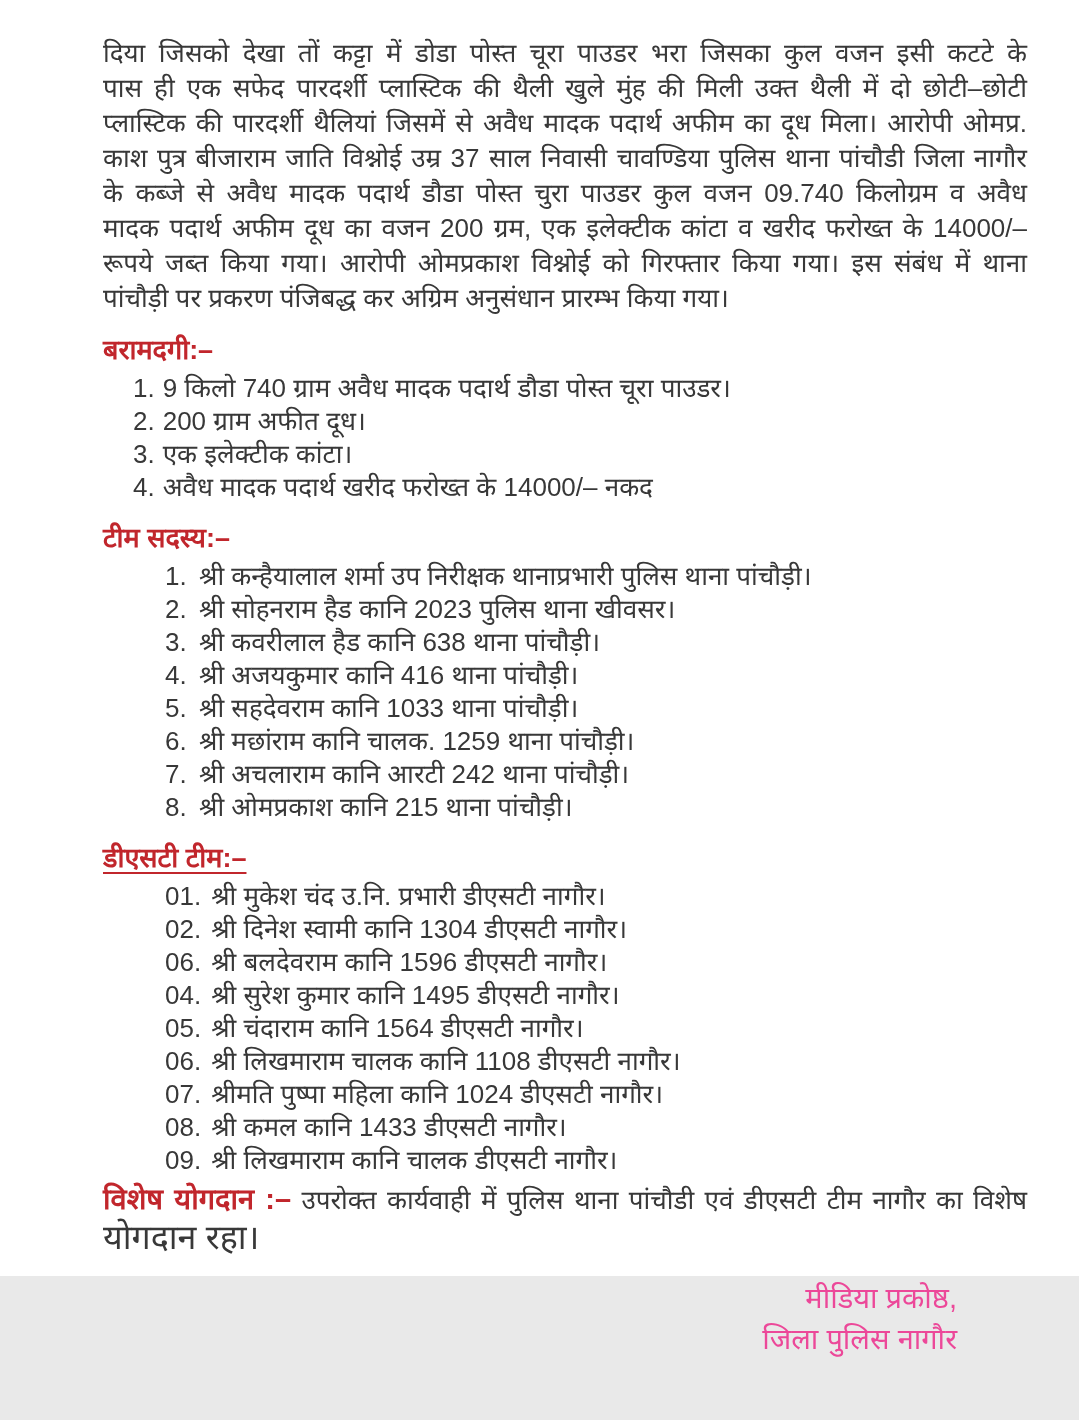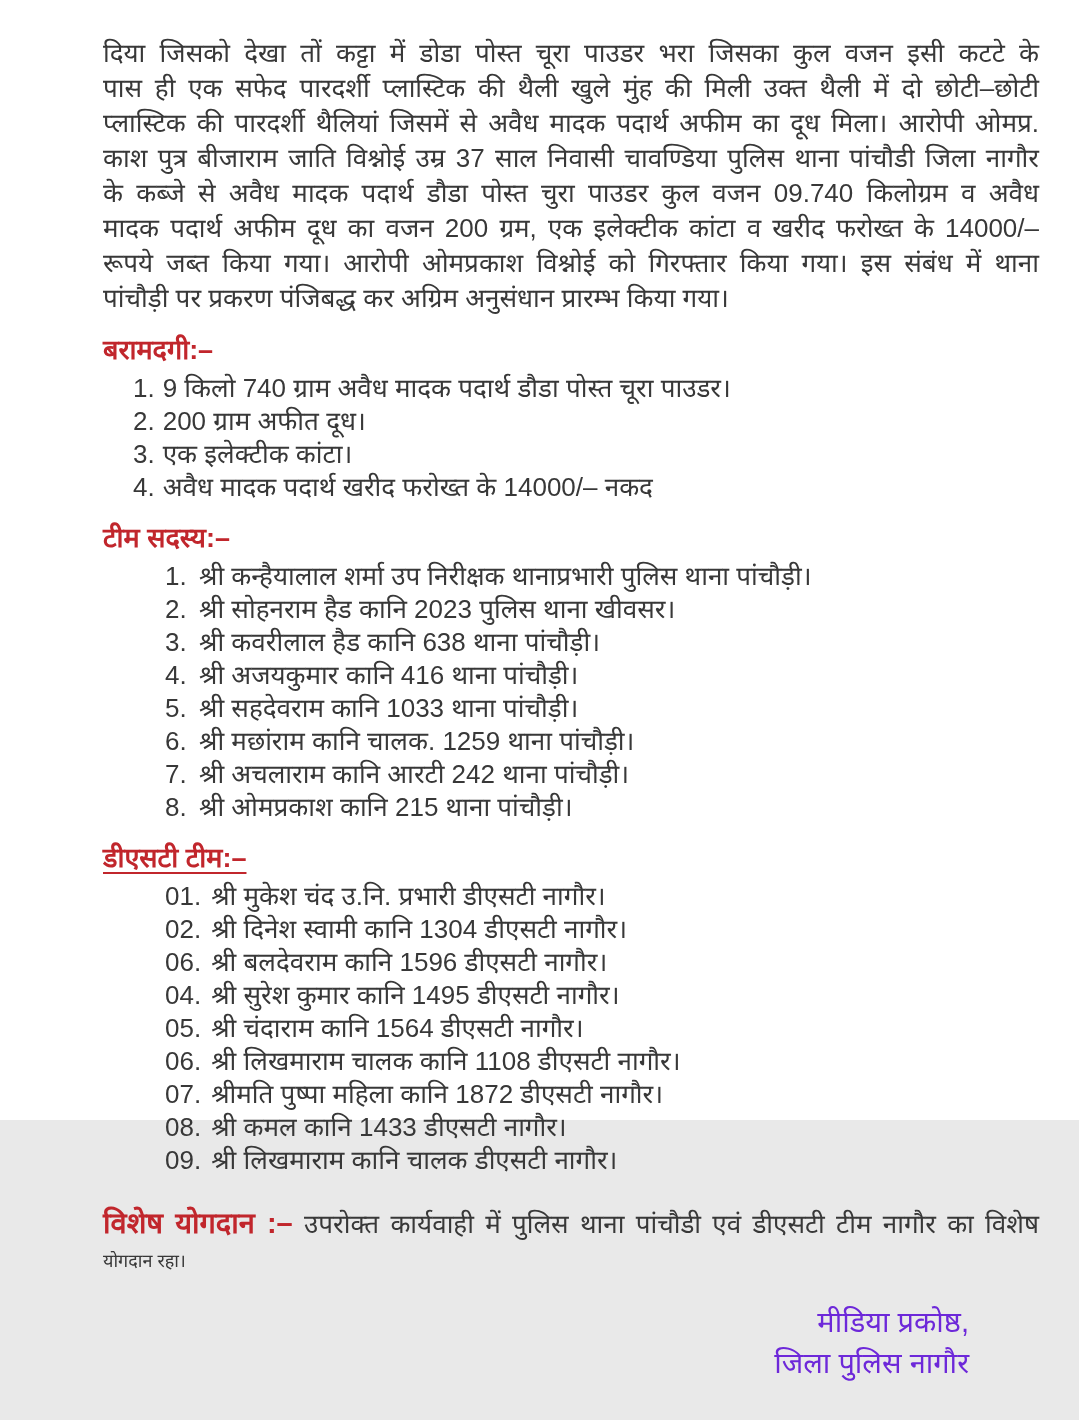--- a/index.html
+++ b/index.html
@@ -3,25 +3,25 @@
 <meta charset="utf-8">
 <style>
   :root{
     --accent-red:#c1262c;
     --body-text:#383838;
     --background:#ffffff;
   }
   *{margin:0;padding:0;box-sizing:border-box;}
   html,body{width:1079px;height:1420px;overflow:hidden;background:#e9e9e9;}
   .page{
-    width:1079px;height:1120px;
+    width:1079px;height:1276px;
     background:var(--background);
     color:var(--body-text);
     font-family:"Liberation Sans","DejaVu Sans",sans-serif;
-    padding:36px 40px 0 103px;
+    padding:36px 52px 0 103px;
   }
   
   .intro-line{
     font-size:26px;line-height:35px;
     text-align:justify;text-align-last:justify;
     white-space:normal;
   }
   .intro-line:last-child{text-align-last:left;}
   
   .section-heading{
@@ -39,37 +39,37 @@
   .num-item{
     display:flex;align-items:baseline;
     font-size:26px;line-height:33px;
   }
   .list-recovery .num-item{padding-left:30px;}
   .list-team .num-item,.list-dst .num-item{padding-left:62px;}
   .item-num{flex:0 0 auto;min-width:34px;padding-right:10px;}
   .list-recovery .item-num{min-width:28px;padding-right:8px;}
   .item-text{flex:1 1 auto;}
   
-  .contrib{margin-top:28px;}
+  .contrib{margin-top:4px;}
   .contrib-line1{
     font-size:26px;line-height:37px;
     text-align:justify;text-align-last:justify;
   }
   .contrib-heading{
     color:var(--accent-red);
     font-weight:bold;font-size:29px;
   }
-  .contrib-line2{font-size:18px;line-height:37px;}
+  .contrib-line2{font-size:34px;line-height:37px;}
   
   .signature{
     margin-top:22px;
     text-align:right;
     padding-right:70px;
     font-size:29px;line-height:41px;
-    color:#6d28d9;
+    color:#ec4899;
   }
 </style>
 </head>
 <body>
 
 <div class="page">
 
   <div class="intro">
     <div class="intro-line">दिया जिसको देखा तों कट्टा में डोडा पोस्त चूरा पाउडर भरा जिसका कुल वजन इसी कटटे के</div>
     <div class="intro-line">पास ही एक सफेद पारदर्शी प्लास्टिक की थैली खुले मुंह की मिली उक्त थैली में दो छोटी–छोटी</div>
@@ -163,21 +163,21 @@
       <div class="num-item">
         <span class="item-num">05.</span>
         <span class="item-text">श्री चंदाराम कानि 1564 डीएसटी नागौर।</span>
       </div>
       <div class="num-item">
         <span class="item-num">06.</span>
         <span class="item-text">श्री लिखमाराम चालक कानि 1108 डीएसटी नागौर।</span>
       </div>
       <div class="num-item">
         <span class="item-num">07.</span>
-        <span class="item-text">श्रीमति पुष्पा महिला कानि 1872 डीएसटी नागौर।</span>
+        <span class="item-text">श्रीमति पुष्पा महिला कानि 1024 डीएसटी नागौर।</span>
       </div>
       <div class="num-item">
         <span class="item-num">08.</span>
         <span class="item-text">श्री कमल कानि 1433 डीएसटी नागौर।</span>
       </div>
       <div class="num-item">
         <span class="item-num">09.</span>
         <span class="item-text">श्री लिखमाराम कानि चालक डीएसटी नागौर।</span>
       </div>
     </div>

